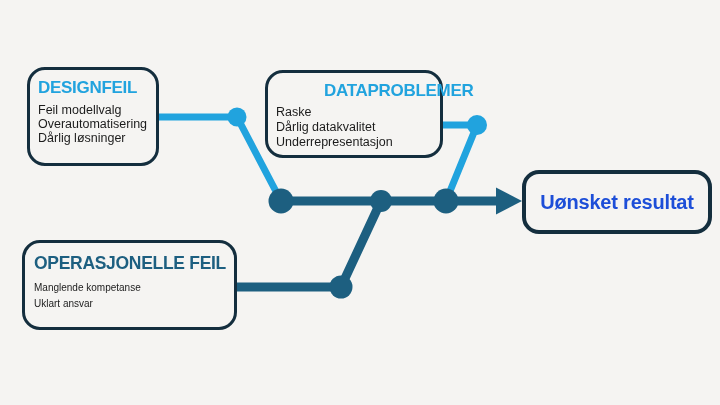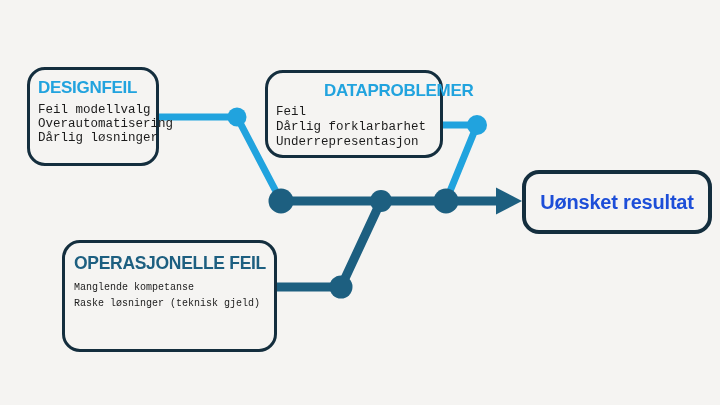--- a/index.html
+++ b/index.html
@@ -40,34 +40,33 @@
     font-weight:bold;
     font-size:17px;
     letter-spacing:-0.3px;
     white-space:nowrap;
   }
   .title-light{color:var(--light-blue);}
   .title-dark{color:var(--dark-teal);}
   .item{
     color:var(--text-dark);
     white-space:nowrap;
-    font-family:Liberation Mono, monospace;
   }
 
   .box-design{left:27px;top:67px;width:132px;height:99px;padding:6px 4px 4px 8px;}
   .box-design .box-title{line-height:24px;}
   .box-design .item{font-size:12.5px;line-height:13.8px;}
   .box-design .box-items{margin-top:4px;}
 
   .box-data{left:265px;top:70px;width:178px;height:88px;padding:6px 4px 0 8px;}
   .box-data .box-title{line-height:23px;margin-left:48px;}
   .box-data .item{font-size:12.5px;line-height:14.8px;}
   .box-data .box-items{margin-top:3px;}
 
-  .box-op{left:22px;top:240px;width:215px;height:112px;padding:8px 4px 0 9px;margin-left:40px;}
+  .box-op{left:22px;top:240px;width:215px;height:90px;padding:8px 4px 0 9px;}
   .box-op .box-title{font-size:17.5px;line-height:25px;}
   .box-op .item{font-size:10px;line-height:16px;}
   .box-op .box-items{margin-top:4px;}
 
   .box-result{
     left:522px;top:170px;width:190px;height:64px;
     border-width:4px;border-radius:17px;
     display:flex;align-items:center;justify-content:center;
   }
   .result-label{
@@ -105,31 +104,31 @@
     <div class="box-items">
       <div class="item">Feil modellvalg</div>
       <div class="item">Overautomatisering</div>
       <div class="item">Dårlig løsninger</div>
     </div>
   </div>
 
   <div class="box box-data">
     <div class="box-title title-light">DATAPROBLEMER</div>
     <div class="box-items">
-      <div class="item">Feil</div>
-      <div class="item">Dårlig forklarbarhet</div>
+      <div class="item">Raske</div>
+      <div class="item">Dårlig datakvalitet</div>
       <div class="item">Underrepresentasjon</div>
     </div>
   </div>
 
   <div class="box box-op">
     <div class="box-title title-dark">OPERASJONELLE FEIL</div>
     <div class="box-items">
       <div class="item">Manglende kompetanse</div>
-      <div class="item">Raske løsninger (teknisk gjeld)</div>
+      <div class="item">Uklart ansvar</div>
     </div>
   </div>
 
   <div class="box box-result">
     <div class="result-label">Uønsket resultat</div>
   </div>
 
 </div>
 
 </body></html>

